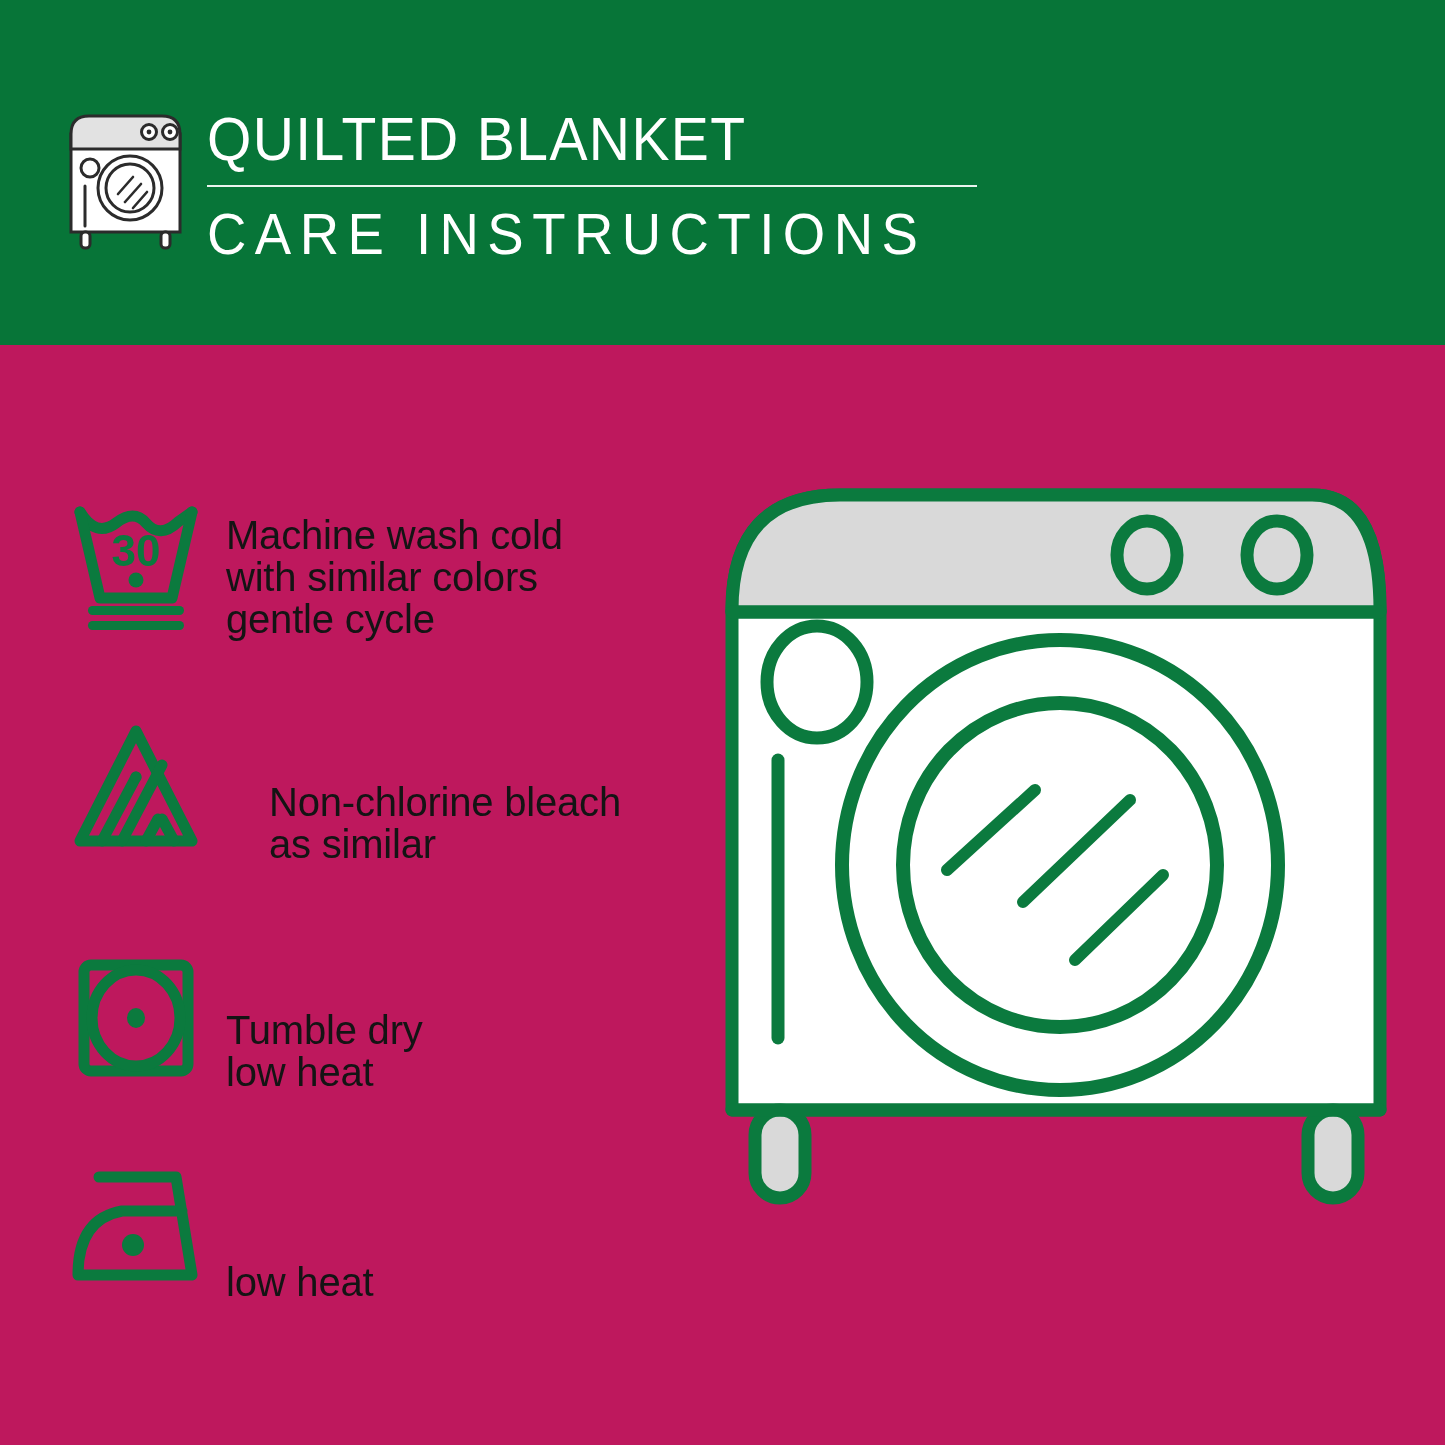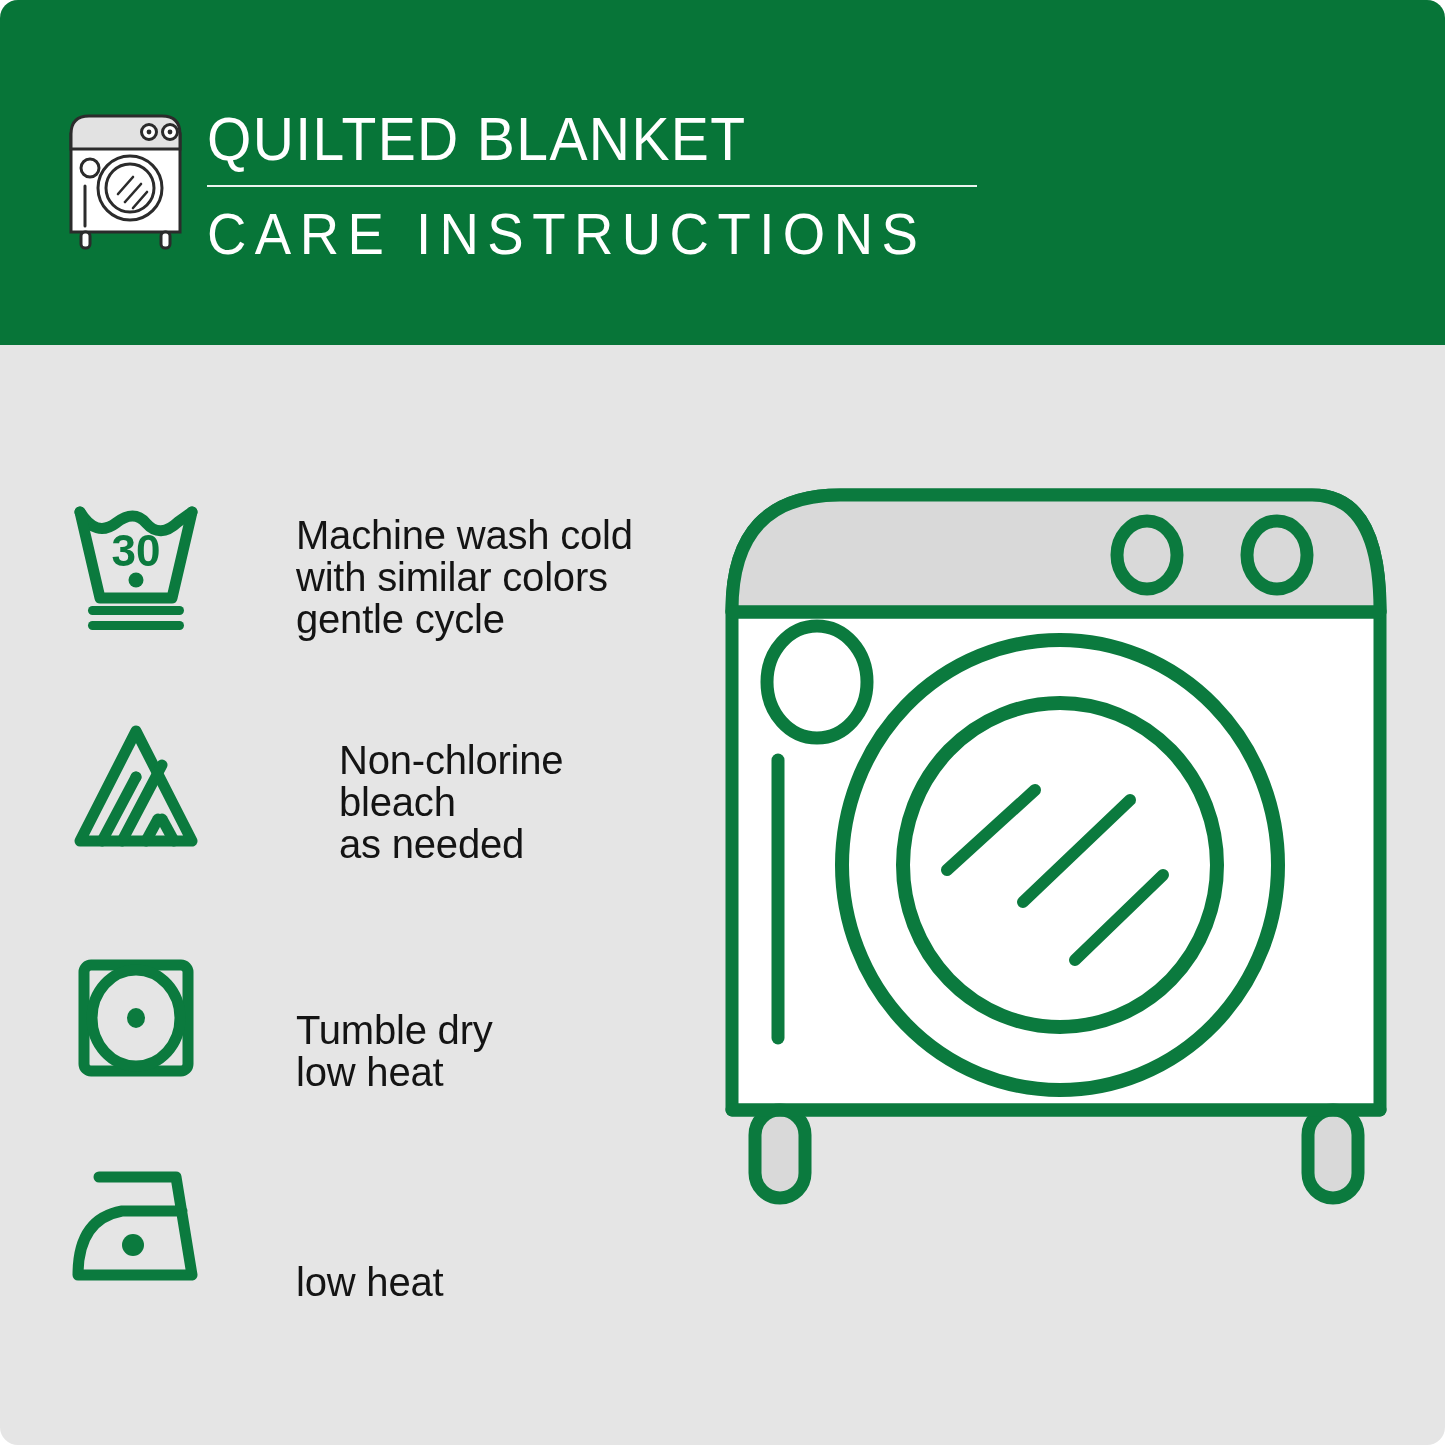--- a/index.html
+++ b/index.html
@@ -7,23 +7,22 @@
     padding: 0;
     background: #ffffff;
   }
   body {
     font-family: "Liberation Sans", sans-serif;
   }
   #page {
     position: relative;
     width: 1445px;
     height: 1445px;
-    background: #e5e5e5;
+    background: #be185d;
     overflow: hidden;
-    border-radius: 18px;
   }
 
   
   #header-band {
     position: absolute;
     left: 0; top: 0;
     width: 1445px;
     height: 345px;
     background: #077538;
   }
@@ -81,21 +80,20 @@
     align-items: flex-end;
   }
   .care-symbol {
     width: 160px;
     flex: 0 0 160px;
     display: flex;
     align-items: center;
     justify-content: flex-start;
   }
   .care-text {
-    margin-left: 70px;
     padding-top: 4px;
     font-size: 40px;
     line-height: 42px;
     color: #141414;
     font-weight: 400;
     letter-spacing: -0.2px;
   }
   .care-text .ln { display: block; }
 
   #row-wash   { top: 145px; }
@@ -181,21 +179,21 @@
             <path d="M70 62 L36 126"></path>
             <path d="M92 104 L80 126"></path>
             <path d="M70 62 L70 62"></path>
             <path d="M56 126 L96 50"></path>
             <path d="M108 126 L96 104"></path>
           </g>
         </svg>
       </div>
       <div class="care-text">
         <span class="ln">Non-chlorine bleach</span>
-        <span class="ln">as needed</span>
+        <span class="ln">as similar</span>
       </div>
     </div>
 
     <div class="care-row" id="row-dry">
       <div class="care-symbol">
         <svg viewBox="0 0 160 150" width="160" height="150" aria-hidden="true">
           <rect x="18" y="22" width="104" height="106" rx="7" fill="none" stroke="#0B7A3E" stroke-width="11"></rect>
           <ellipse cx="70" cy="75" rx="44" ry="48" fill="none" stroke="#0B7A3E" stroke-width="11"></ellipse>
           <ellipse cx="70" cy="75" rx="9" ry="10" fill="#0B7A3E"></ellipse>
         </svg>

